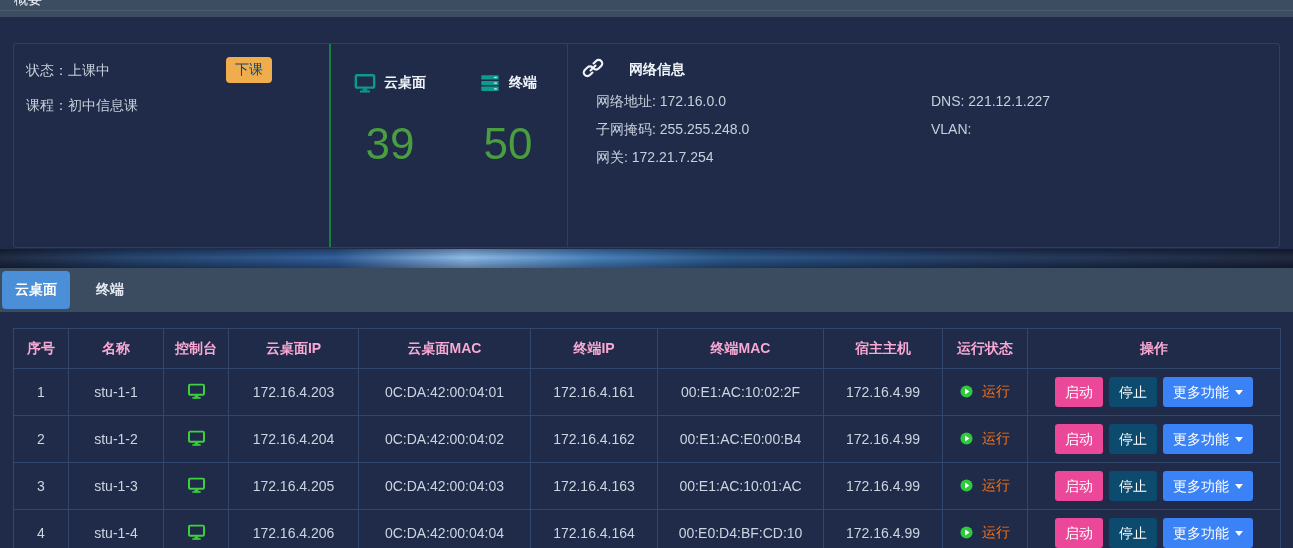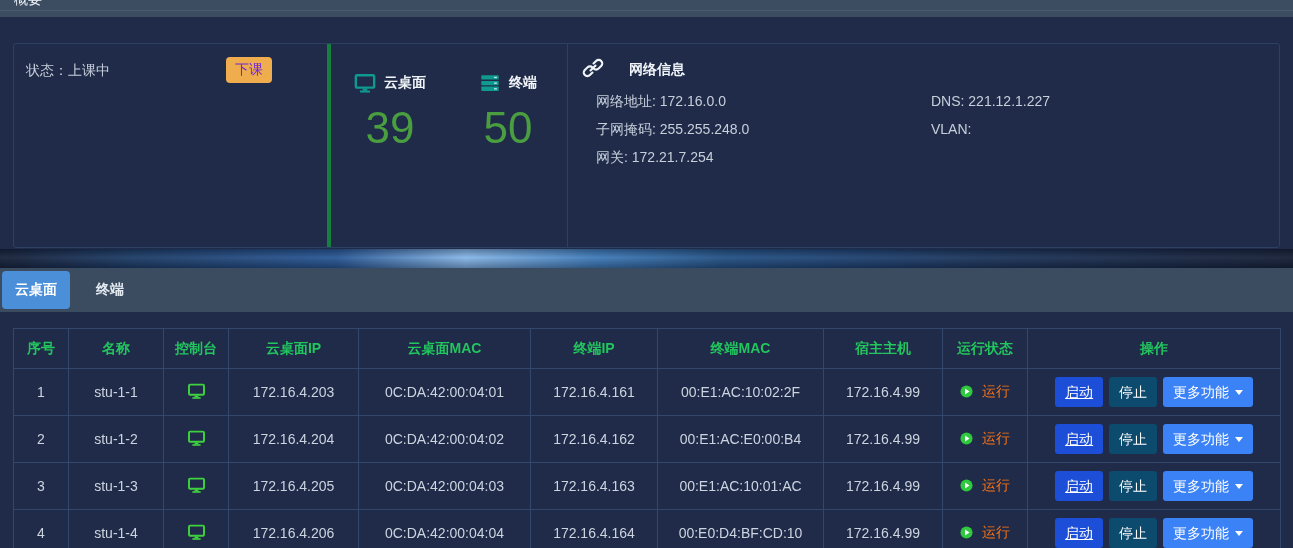--- a/index.html
+++ b/index.html
@@ -14,29 +14,29 @@
   }
   
   .topbar { position:absolute; top:0; left:0; width:100%; height:17px; background:#3c4c61; }
   .topbar .inner-line { position:absolute; top:10px; left:0; width:100%; height:1px; background:rgba(255,255,255,0.08); }
   .topbar .title { position:absolute; top:-9px; left:14px; color:#eef2f7; font-size:14px; white-space:nowrap; }
 
   
   .overview { position:absolute; left:13px; top:43px; width:1267px; height:205px;
     border:1px solid #2e4061; border-radius:3px; display:flex; background:#1f2b48; }
   .sec { height:100%; }
-  .sec-status { width:317px; border-right:4px solid #15803d; position:relative; padding:16px 0 0 12px; }
+  .sec-status { width:317px; border-right:2px solid #15803d; position:relative; padding:16px 0 0 12px; }
   .sec-status .line { margin-bottom:15px; height:20px; line-height:20px; color:#c7cfdb; }
-  .btn-endclass { position:absolute; left:212px; top:13px; background:#f0ad4e; color:#6d28d9;
+  .btn-endclass { position:absolute; left:212px; top:13px; background:#f0ad4e; color:#0c4a6e;
     border:none; border-radius:4px; padding:4px 9px; font-size:14px; cursor:pointer; font-family:inherit; }
   .sec-stats { width:237px; border-right:1px solid #2e4061; display:flex; }
   .stat { flex:1; display:flex; flex-direction:column; align-items:center; padding-top:28px; }
   .stat-head { display:flex; align-items:center; gap:8px; color:#f0f4f9; font-weight:bold; }
   .stat-head svg { display:block; }
-  .stat-value { margin-top:12px; font-size:44px; color:#4a9e3f; line-height:1; }
+  .stat-value { margin-top:28px; font-size:44px; color:#4a9e3f; line-height:1; }
   .sec-network { flex:1; position:relative; padding:12px 0 0 13px; }
   .net-title { display:flex; align-items:center; gap:24px; color:#f0f4f9; font-weight:bold; }
   .net-col { position:absolute; top:48px; }
   .net-col.left { left:28px; }
   .net-col.right { left:363px; }
   .net-col .line { height:18px; line-height:18px; margin-bottom:10px; color:#c7cfdb; }
 
   
   .glow-band { position:absolute; left:0; top:249px; width:100%; height:19px;
     background:
@@ -49,45 +49,46 @@
   .tabbar { position:absolute; left:0; top:268px; width:100%; height:44px; background:#3b4b60;
     display:flex; align-items:center; }
   .tab { font-size:14px; color:#e4eaf1; font-weight:bold; cursor:pointer; }
   .tab.active { background:#4a8fd8; color:#fff; border-radius:4px; margin-left:2px; padding:10px 13px; }
   .tab.inactive { padding:10px 13px; margin-left:13px; }
 
   
   table { position:absolute; left:13px; top:328px; width:1267px; border-collapse:collapse;
     table-layout:fixed; font-size:14px; }
   th, td { border:1px solid #33466b; text-align:center; overflow:hidden; white-space:nowrap; }
-  th { height:40px; color:#22c55e; font-weight:bold; }
+  th { height:40px; color:#f9a8d4; font-weight:bold; }
   td { height:47px; color:#ccd4e0; }
   .status-cell { color:#f97316; }
   .status-cell svg { vertical-align:-2px; margin-right:5px; }
   .console-icon-btn { background:none; border:none; cursor:pointer; padding:0; line-height:0; }
   .actions-cell .btn { display:inline-block; border:none; border-radius:3px; height:30px;
     padding:0 10px; margin:0 1px; font-size:14px; font-family:inherit; color:#fff; cursor:pointer; line-height:30px; }
-  .btn-start { background:#1d4ed8; color:#a7b4c9;text-decoration:underline; }
+  .btn-start { background:#ec4899; color:#a7b4c9; }
   .btn-stop  { background:#0c4a6e; }
   .btn-more  { background:#3b82f6; }
   .caret { display:inline-block; width:0; height:0; margin-left:6px; vertical-align:2px;
     border-left:4px solid transparent; border-right:4px solid transparent; border-top:5px solid #fff; }
 </style>
 </head>
 <body>
 
 <div class="topbar">
   <span class="title">概要</span>
   <div class="inner-line"></div>
 </div>
 
 <div class="overview">
   <div class="sec sec-status">
     <div class="line">状态：上课中</div>
     <button class="btn-endclass">下课</button>
+    <div class="line">课程：初中信息课</div>
   </div>
 
   <div class="sec sec-stats">
     <div class="stat">
       <div class="stat-head">
         <span>
           <svg width="22" height="22" viewBox="0 0 24 24">
             <rect x="2" y="3.5" width="20" height="13.5" rx="1.5" fill="none" stroke="#0e9a8e" stroke-width="2.6"></rect>
             <rect x="9.5" y="18" width="5" height="2.4" fill="#0e9a8e"></rect>
             <rect x="6.5" y="20.2" width="11" height="2.2" fill="#0e9a8e"></rect>

